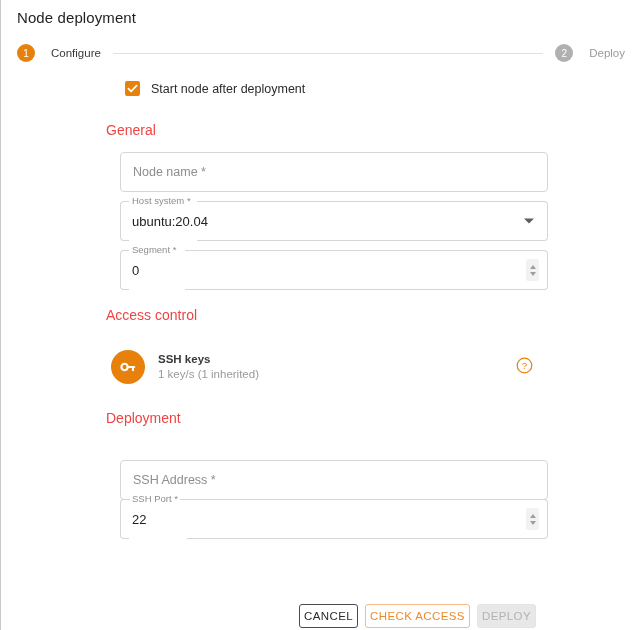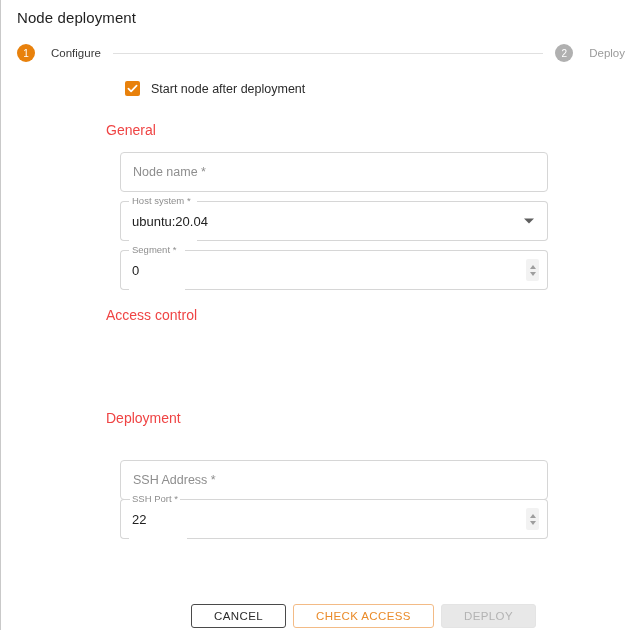--- a/index.html
+++ b/index.html
@@ -271,21 +271,21 @@
     right: 16px;
     top: 604px;
     display: flex;
     align-items: center;
     gap: 7px;
   }
   .btn {
     font-family: "Liberation Sans", sans-serif;
     font-size: 11.5px;
     letter-spacing: 0.4px;
-    padding: 5px 22px;
+    padding: 5px 4px;
     border-radius: 3px;
     box-sizing: border-box;
     white-space: nowrap;
     cursor: pointer;
     background: #ffffff;
   }
   .btn-cancel {
     border: 1px solid #4a4a4a;
     color: #2b2b2b;
   }
@@ -354,20 +354,39 @@
     <div class="float-label">Segment *</div>
     <div class="field-value">0</div>
     <div class="spinner">
       <div class="spin-up"></div>
       <div class="spin-down"></div>
     </div>
   </div>
 
   <div class="section-title" id="sec-access">Access control</div>
 
+  <div class="access-item">
+    <div class="key-avatar">
+      <svg width="20" height="20" viewBox="0 0 20 20">
+        <circle cx="6.6" cy="10" r="3.2" fill="none" stroke="#ffffff" stroke-width="2.1"></circle>
+        <path d="M9.6 10 H16.2" stroke="#ffffff" stroke-width="2.1" stroke-linecap="round"></path>
+        <path d="M15.0 10 V13.2" stroke="#ffffff" stroke-width="2.1" stroke-linecap="round"></path>
+      </svg>
+    </div>
+    <div class="access-text">
+      <div class="access-title">SSH keys</div>
+      <div class="access-sub">1 key/s (1 inherited)</div>
+    </div>
+    <div class="help-icon">
+      <svg width="17" height="17" viewBox="0 0 17 17">
+        <circle cx="8.5" cy="8.5" r="7.3" fill="none" stroke="#e8810c" stroke-width="1.2"></circle>
+        <text x="8.5" y="12.2" text-anchor="middle" font-family="Liberation Sans, sans-serif" font-size="9.5" fill="#e8810c">?</text>
+      </svg>
+    </div>
+  </div>
 
   <div class="section-title" id="sec-deploy">Deployment</div>
 
   <div class="field" style="top:460px;">
     <div class="field-placeholder">SSH Address *</div>
   </div>
 
   <div class="field notched" style="top:499px;">
     <div class="notch-outline">
       <div class="notch-left"></div>

